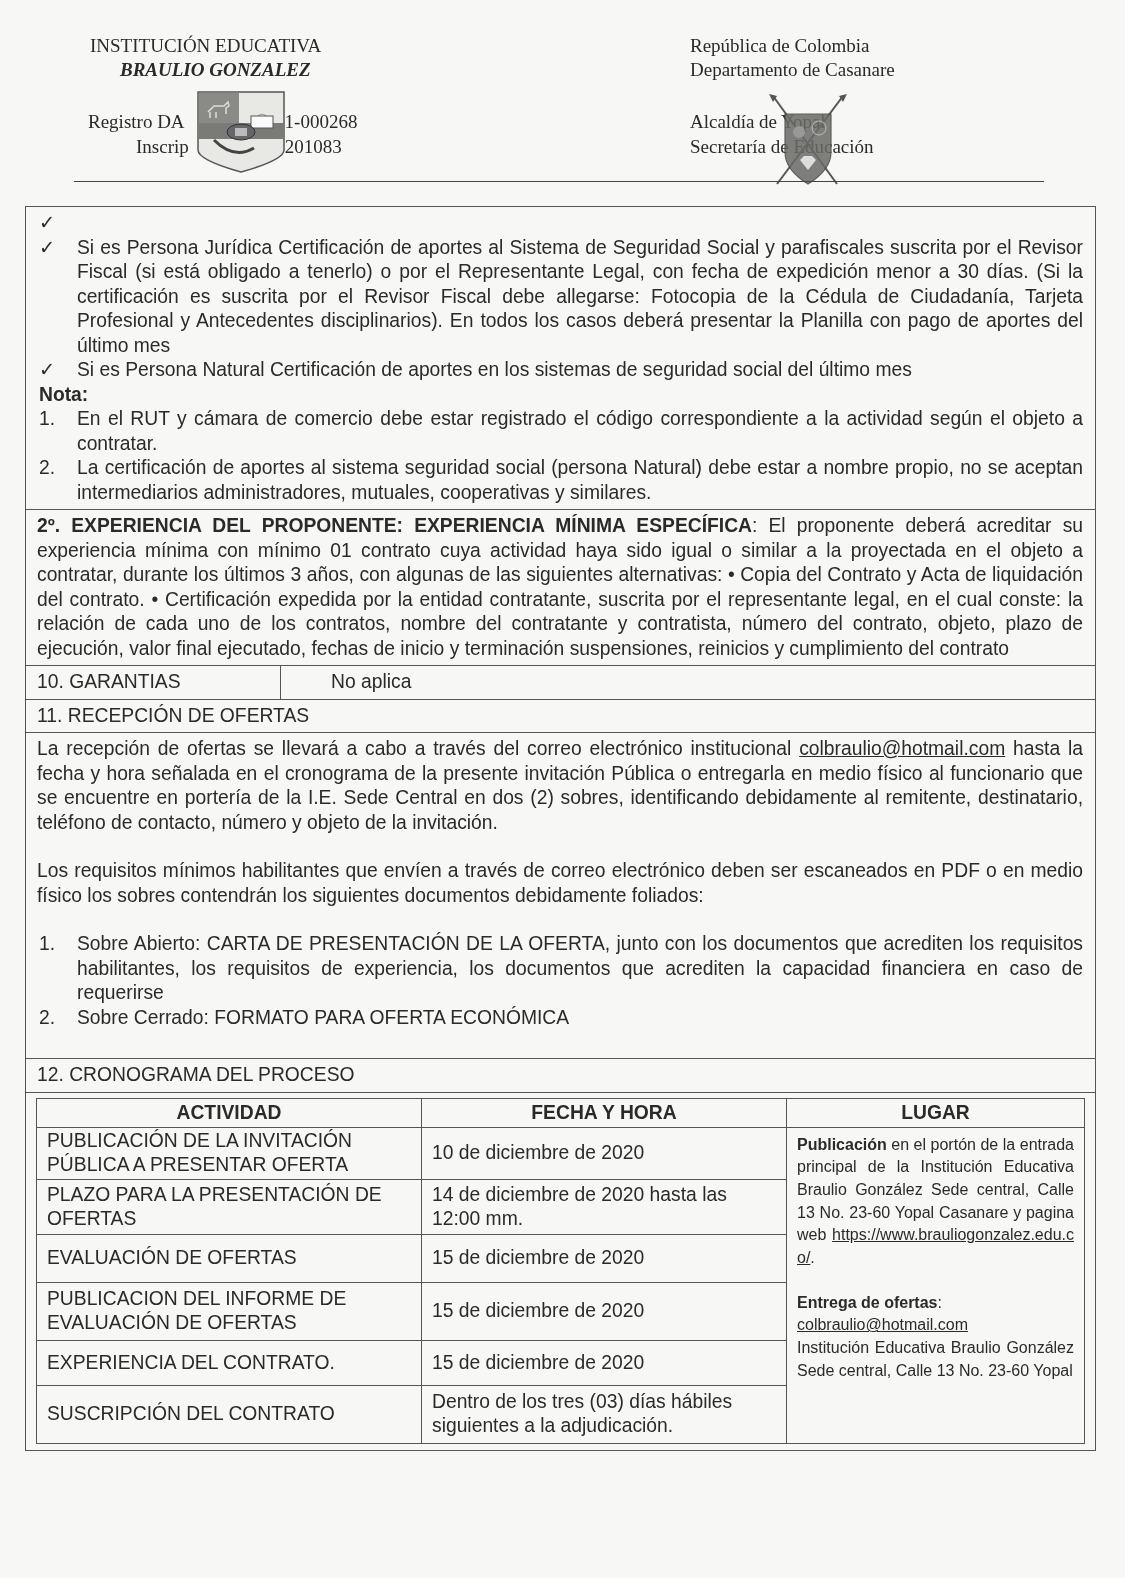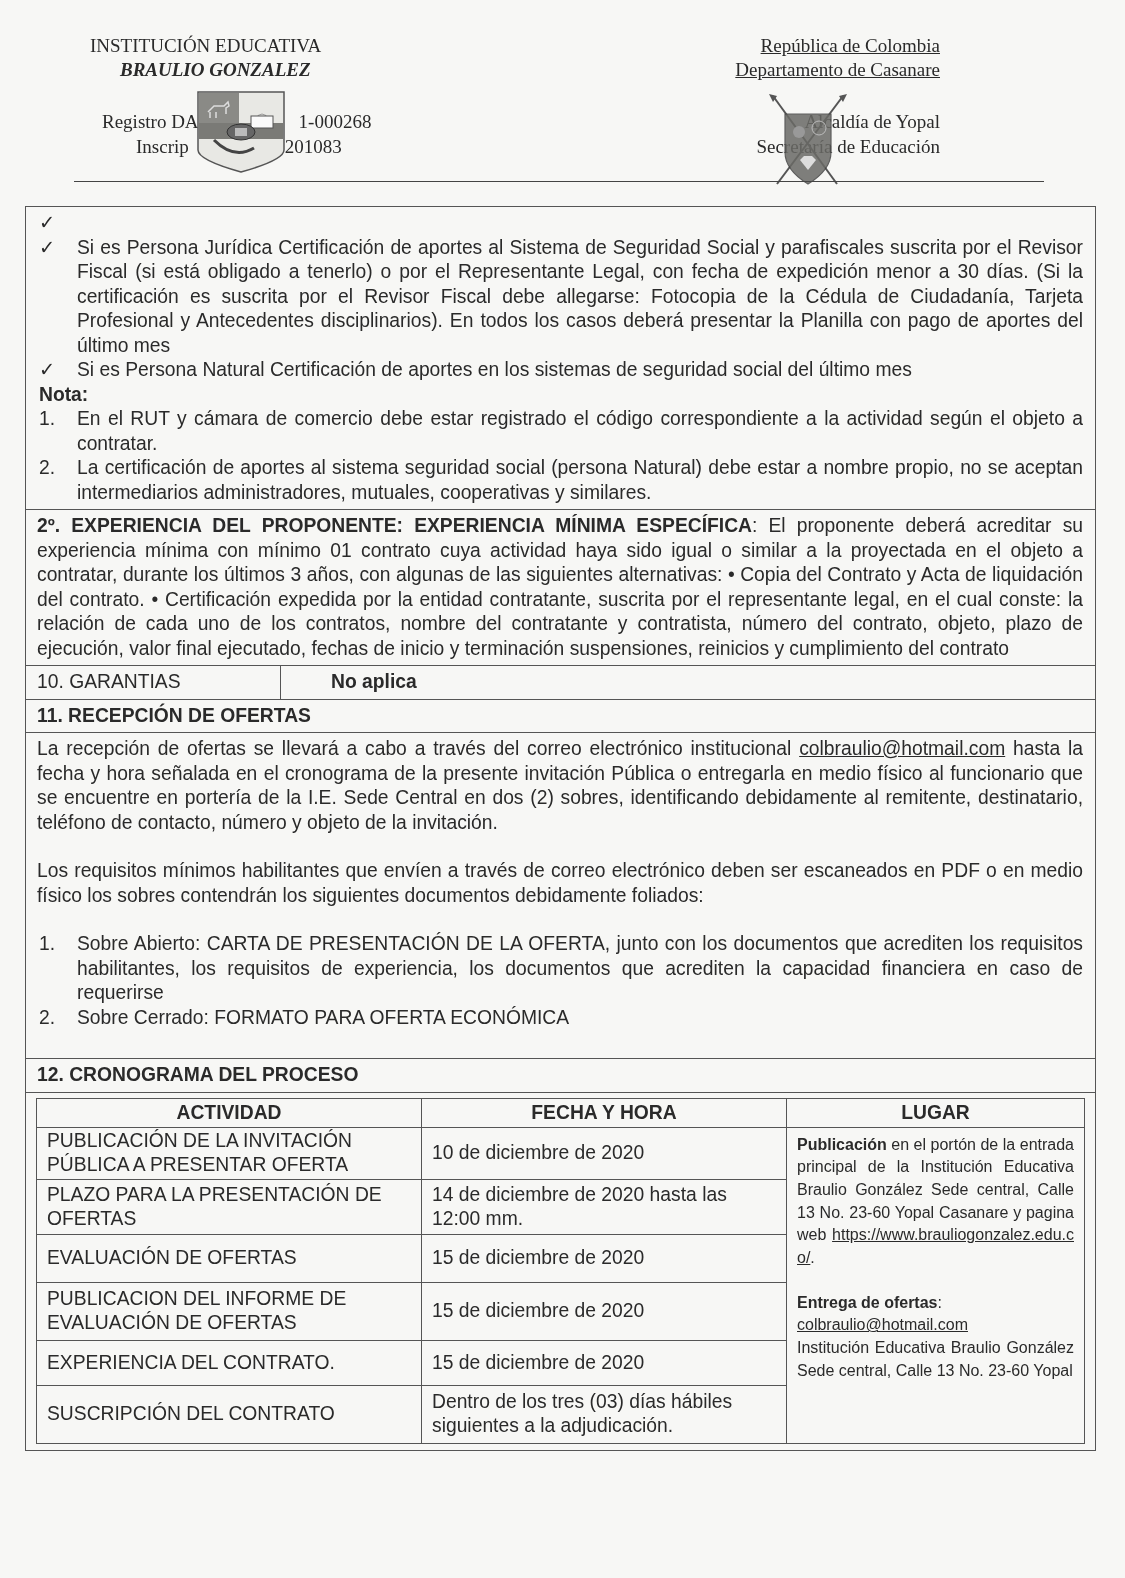--- a/index.html
+++ b/index.html
@@ -6,42 +6,42 @@
   body {
     width: 1125px; height: 1578px; background: #f7f7f5;
     font-family: "Liberation Sans", sans-serif; color: #2a2a2a;
     position: relative; overflow: hidden;
   }
   .serif { font-family: "Liberation Serif", serif; }
   
   .hdr-left { position: absolute; left: 78px; top: 34px; width: 300px; font-size: 19px; line-height: 24px; }
   .hdr-left .inst { margin-left: 12px; }
   .hdr-left .name { margin-left: 42px; font-weight: bold; font-style: italic; }
-  .hdr-left .reg { position: absolute; left: 24px; top: 76px; white-space: nowrap; }
+  .hdr-left .reg { position: absolute; left: 10px; top: 76px; white-space: nowrap; }
   .hdr-left .insc { position: absolute; left: 58px; top: 101px; white-space: nowrap; }
-  .hdr-right { position: absolute; left: 690px; top: 34px; width: 250px; font-size: 19px; line-height: 24px; text-align: right; text-decoration: underline; }
+  .hdr-right { position: absolute; left: 690px; top: 34px; width: 250px; font-size: 19px; line-height: 24px; text-align: left; }
   .hdr-right .alc { position: absolute; left: 0; width: 250px; top: 76px; }
   .hdr-right .sec { position: absolute; left: 0; width: 250px; top: 101px; }
   .crest { position: absolute; }
   .rule { position: absolute; left: 74px; top: 181px; width: 970px; height: 1px; background: #444; }
 
   
   .box { position: absolute; left: 25px; top: 206px; width: 1069px; border: 1.5px solid #555; }
   .sec-block { border-bottom: 1.5px solid #555; padding: 4px 12px 4px 11px; font-size: 19.3px; line-height: 24.5px; text-align: justify; }
   .sec-block:last-child { border-bottom: none; }
   .check-item { display: flex; }
   .check-item .mark { width: 38px; flex: 0 0 38px; padding-left: 2px; }
   .num-item { display: flex; }
   .num-item .n { width: 38px; flex: 0 0 38px; padding-left: 2px; }
   .b { font-weight: bold; }
   .u { text-decoration: underline; }
   .garantias { display: flex; border-bottom: 1.5px solid #555; font-size: 19.3px; line-height: 24.5px; }
   .garantias .k { width: 232px; padding: 4px 11px; border-right: 1.5px solid #555; font-weight: normal; }
-  .garantias .v { padding: 4px 50px; font-weight: bold; }
-  .title-row { border-bottom: 1.5px solid #555; padding: 4px 11px; font-size: 19.3px; line-height: 24.5px; font-weight: bold; }
+  .garantias .v { padding: 4px 50px; }
+  .title-row { border-bottom: 1.5px solid #555; padding: 4px 11px; font-size: 19.3px; line-height: 24.5px; font-weight: normal; }
   .spacer { height: 24px; }
 
   
   .tbl-wrap { padding: 5px 10px 6px 10px; }
   table.crono { border-collapse: collapse; width: 1049px; font-size: 19.3px; line-height: 24px; }
   table.crono td, table.crono th { border: 1.5px solid #555; padding: 1px 10px; vertical-align: middle; }
   table.crono th { font-weight: bold; text-align: center; padding: 2px 10px; }
   .col1 { width: 364px; }
   .col2 { width: 344px; }
   .lugar { font-size: 16px; line-height: 22.7px; vertical-align: top !important; padding-top: 6px !important; text-align: left; }

